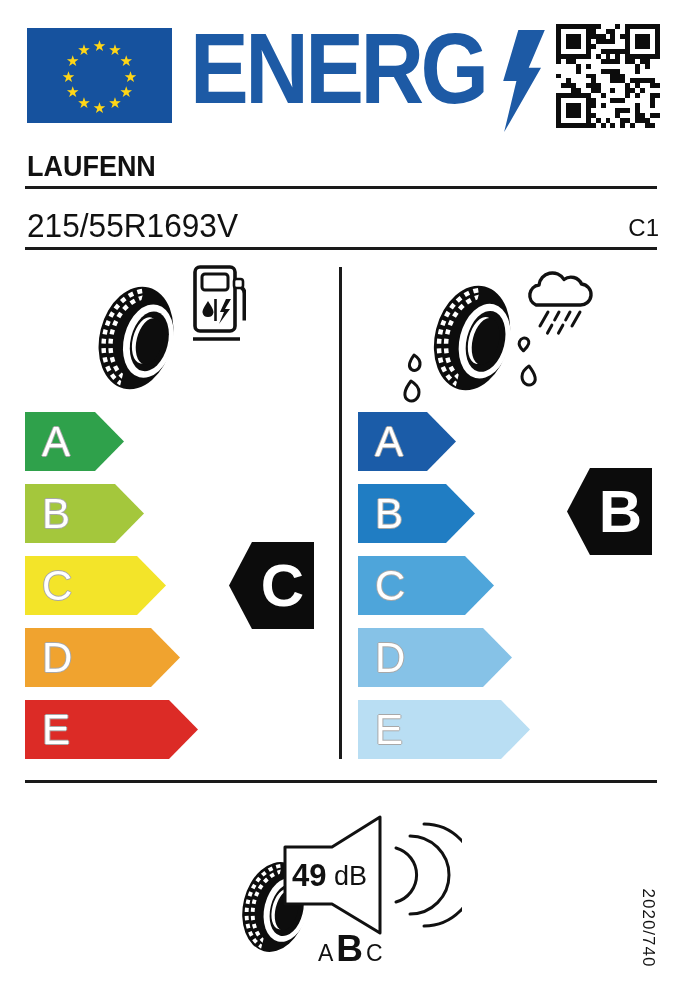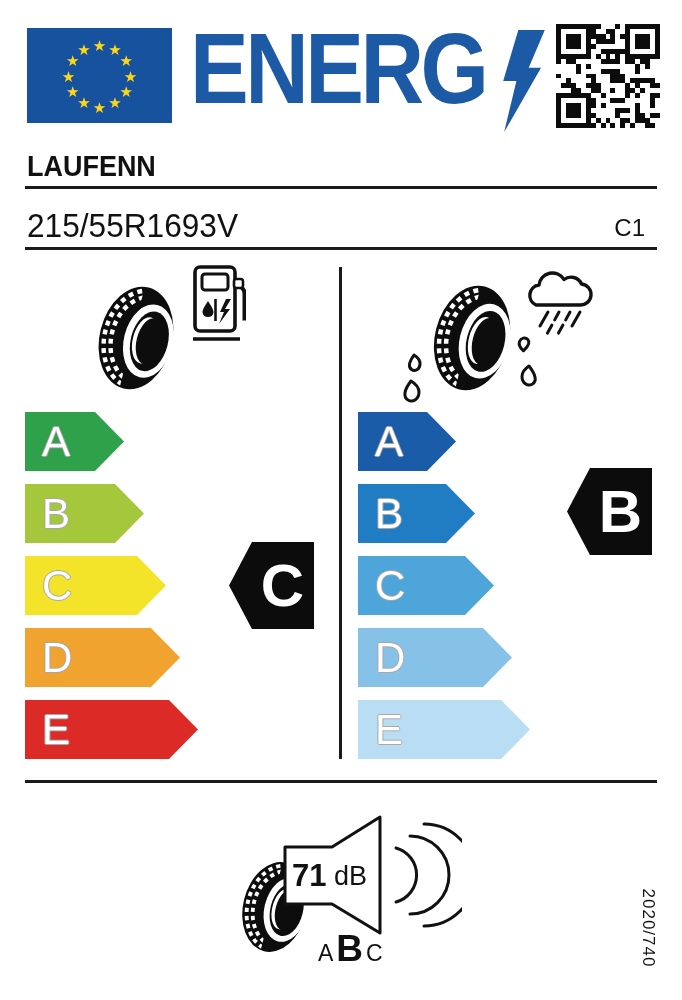--- a/index.html
+++ b/index.html
@@ -15,21 +15,21 @@
     position:absolute;left:190px;top:18px;font-size:100px;line-height:100px;font-weight:700;
     letter-spacing:-4px;transform:scaleX(.88);transform-origin:0 0;white-space:nowrap;
   }
   .bolt{position:absolute;left:496px;top:30px;width:56px;height:104px;}
   .qr{position:absolute;left:556px;top:24px;width:104px;height:104px;}
   .brand{position:absolute;left:27px;top:150px;font-size:29px;font-weight:700;transform:scaleX(.93);transform-origin:0 0;letter-spacing:0px;}
   .label-id{position:absolute;right:25px;top:150px;font-size:29px;}
   .rule{position:absolute;left:25px;width:632px;height:3px;background:#1a1a1a;}
   .rule-1{top:186px;} .rule-2{top:247px;} .rule-3{top:780px;}
   .tire-size{position:absolute;left:27px;top:206px;font-size:34px;transform:scaleX(.93);transform-origin:0 0;}
-  .tire-class{position:absolute;right:37px;top:214px;font-size:24px;}
+  .tire-class{position:absolute;right:23px;top:214px;font-size:24px;}
 
   
   .tire-fuel{position:absolute;left:86px;top:283px;width:100px;height:110px;}
   .pump{position:absolute;left:192px;top:264px;width:54px;height:84px;}
   .wet-combo{position:absolute;left:401px;top:278px;width:142px;height:128px;}
   .cloud{position:absolute;left:521px;top:263px;width:78px;height:82px;}
   .divider{position:absolute;left:339px;top:267px;width:3px;height:492px;background:#1a1a1a;}
 
   
   .arrow{
@@ -405,21 +405,21 @@
 
   <svg class="speaker" viewBox="0 0 180 122">
     <polygon points="3,33 50,33 98,3 98,119 50,90 3,90" fill="#fff" stroke="#111" stroke-width="3" stroke-linejoin="round"></polygon>
     <g fill="none" stroke="#111" stroke-width="3" stroke-linecap="round">
       <path d="M114 34 a28 28 0 0 1 0 54"></path>
       <path d="M128 22 a38 38 0 0 1 0 78"></path>
       <path d="M142 10 a48 48 0 0 1 0 102"></path>
     </g>
   </svg>
 
-  <div class="noise-value">71</div>
+  <div class="noise-value">49</div>
   <div class="noise-db">dB</div>
 
   <div class="noise-classes">
     <span class="nc">A</span>
     <span class="nc nc-sel">B</span>
     <span class="nc">C</span>
   </div>
 
   <div class="regulation">2020/740</div>
 

